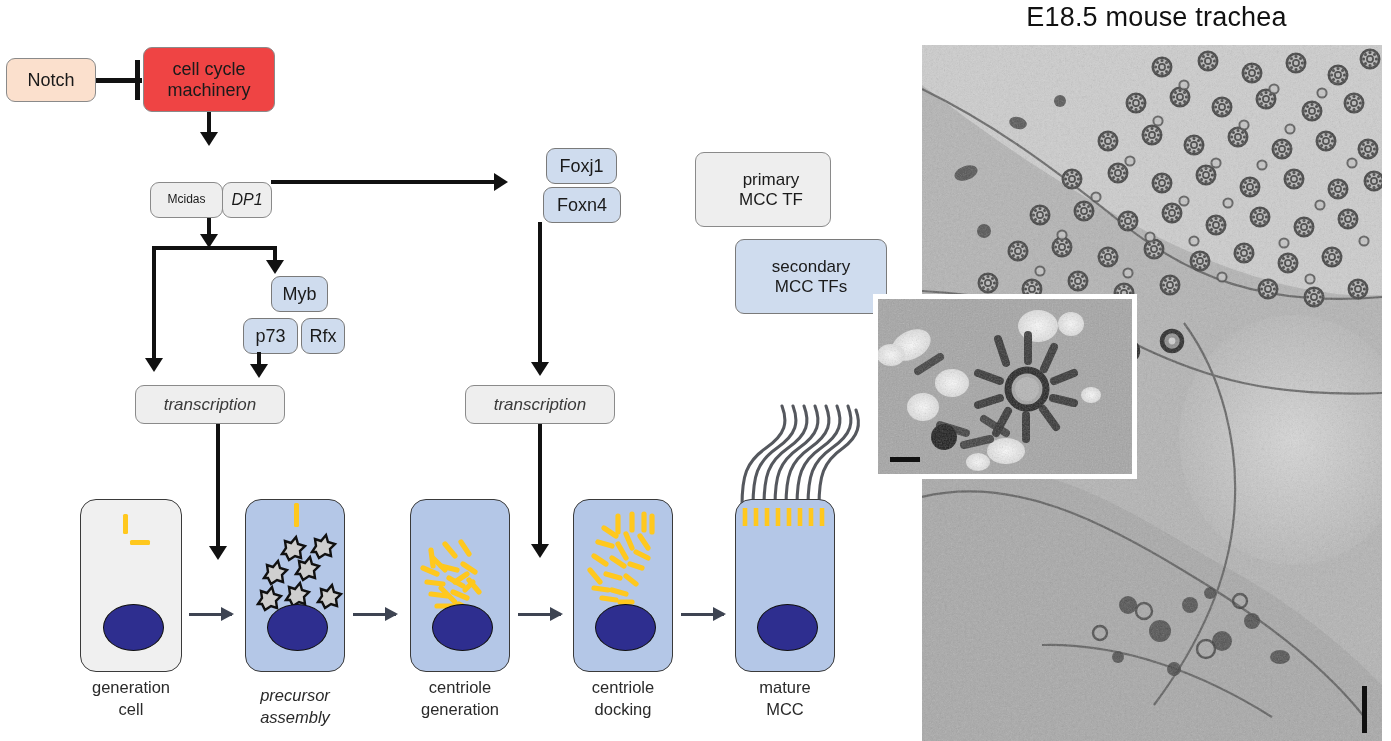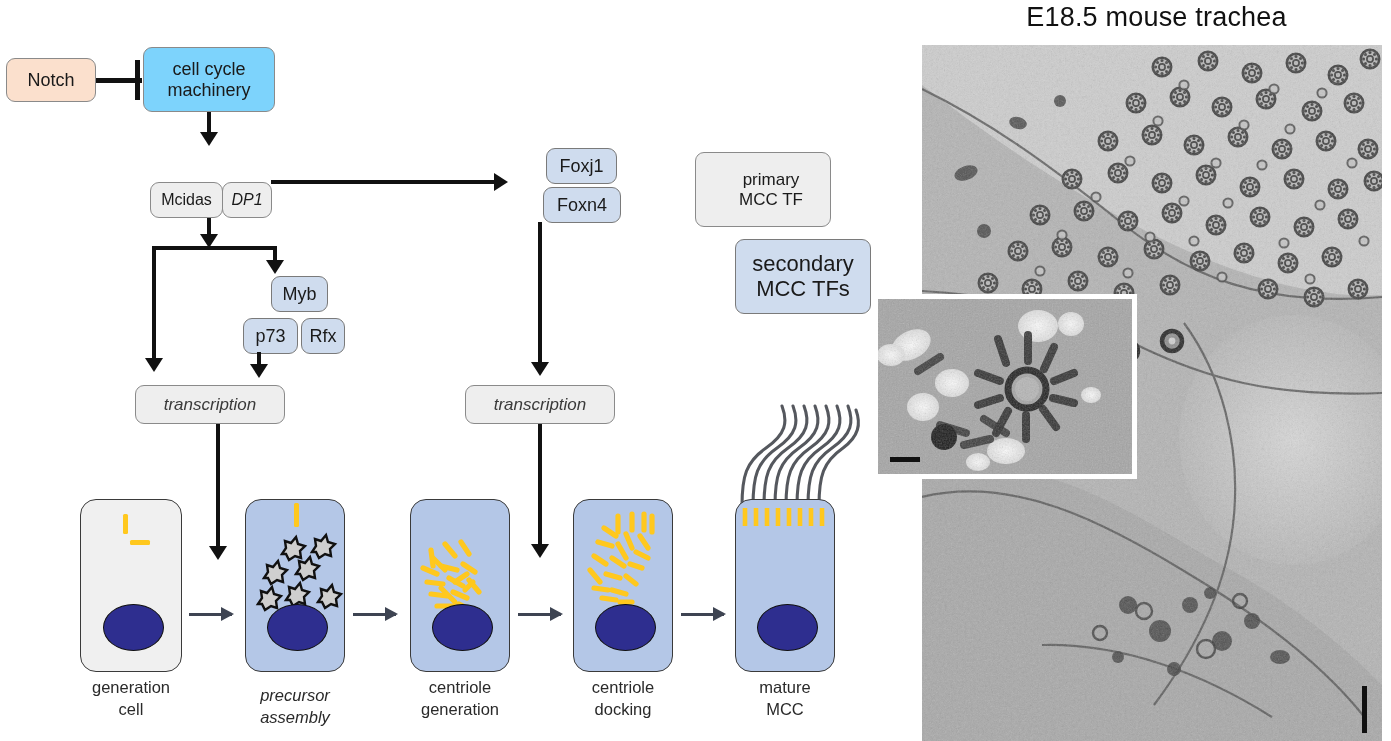--- a/index.html
+++ b/index.html
@@ -6,21 +6,21 @@
   body{width:1391px;height:741px;position:relative;overflow:hidden;
        font-family:"Liberation Sans",sans-serif;color:#1a1a1a;}
   .stage{position:absolute;left:0;top:0;width:1391px;height:741px;}
 
   
   .node{position:absolute;box-sizing:border-box;display:flex;align-items:center;
         justify-content:center;text-align:center;border:1.6px solid #8d8d8d;
         border-radius:9px;line-height:1.12;}
   .n-gray{background:#eeeeee;border-color:#8a8a8a;}
   .n-blue{background:#cfdcee;border-color:#7a7a7a;margin-left:40px;}
-  .n-lav{background:#7dd3fc;border-color:#8a8a8a;}
+  .n-lav{background:#ef4444;border-color:#8a8a8a;}
   .n-peach{background:#fbe0cd;border-color:#8a8a8a;}
   .n-italic{font-style:italic;color:#3a3a3a;}
 
   
   .ln{position:absolute;background:#111;}
   .vln{width:4px;}
   .hln{height:4px;}
   .arrowhead{position:absolute;width:0;height:0;}
   .ah-down{border-left:9px solid transparent;border-right:9px solid transparent;
            border-top:14px solid #111;}
@@ -66,21 +66,21 @@
 
   <div class="node n-lav" style="left:143px;top:47px;width:132px;height:65px;font-size:18px;flex-direction:column;">
     <span>cell cycle</span>
     <span>machinery</span>
   </div>
 
   <div class="ln vln" style="left:207px;top:112px;height:24px;"></div>
   <div class="arrowhead ah-down" style="left:200px;top:132px;"></div>
 
 
-  <div class="node n-gray" style="left:150px;top:182px;width:73px;height:36px;font-size:16px;text-align:right;">
+  <div class="node n-gray" style="left:150px;top:182px;width:73px;height:36px;font-size:12px;text-align:right;">
     <span>Mcidas</span>
   </div>
   <div class="node n-gray" style="left:222px;top:182px;width:50px;height:36px;font-size:16px;font-style:italic;">
     <span>DP1</span>
   </div>
 
   <div class="ln hln" style="left:271px;top:180px;width:225px;"></div>
   <div class="arrowhead ah-right" style="left:494px;top:173px;"></div>
 
   <div class="ln vln" style="left:207px;top:218px;height:20px;"></div>
@@ -128,21 +128,21 @@
   <div class="node n-gray n-italic" style="left:465px;top:385px;width:150px;height:39px;font-size:17px;">
     <span>transcription</span>
   </div>
   <div class="ln vln" style="left:538px;top:424px;height:124px;"></div>
   <div class="arrowhead ah-down" style="left:531px;top:544px;"></div>
 
   <div class="node n-gray" style="left:695px;top:152px;width:136px;height:75px;font-size:17px;flex-direction:column;padding-left:16px;">
     <span>primary</span>
     <span>MCC TF</span>
   </div>
-  <div class="node n-blue" style="left:695px;top:239px;width:136px;height:75px;font-size:22px;flex-direction:column;">
+  <div class="node n-blue" style="left:695px;top:239px;width:152px;height:75px;font-size:17px;flex-direction:column;">
     <span>secondary</span>
     <span>MCC TFs</span>
   </div>
 
   <div class="cell cell-pale" style="left:80px;top:499px;width:102px;height:173px;">
     <div class="yrod" style="left:42px;top:14px;width:5px;height:20px;"></div>
     <div class="yrod" style="left:49px;top:40px;width:20px;height:5px;"></div>
     <div class="nucleus" style="left:22px;top:104px;width:59px;height:45px;"></div>
   </div>
   <div class="cap" style="left:60px;top:676px;width:142px;">

